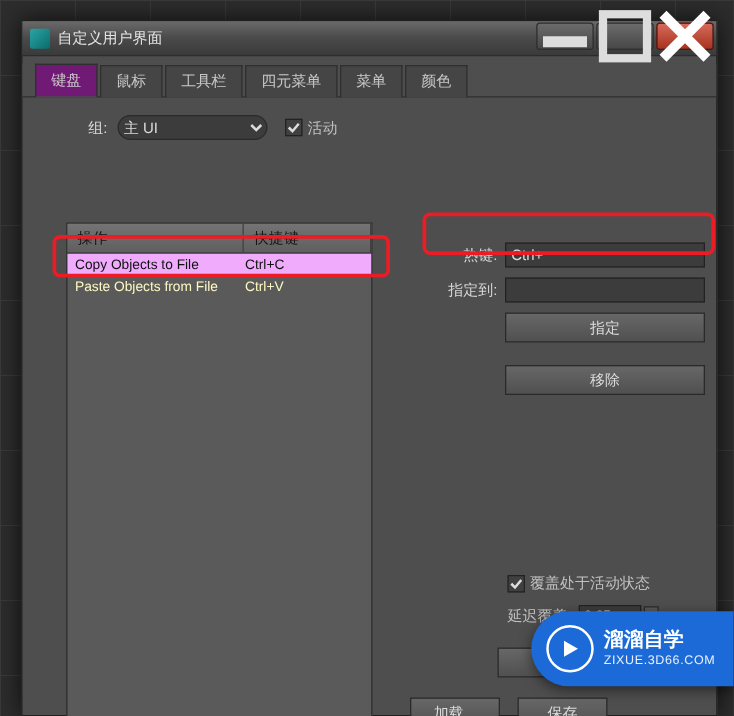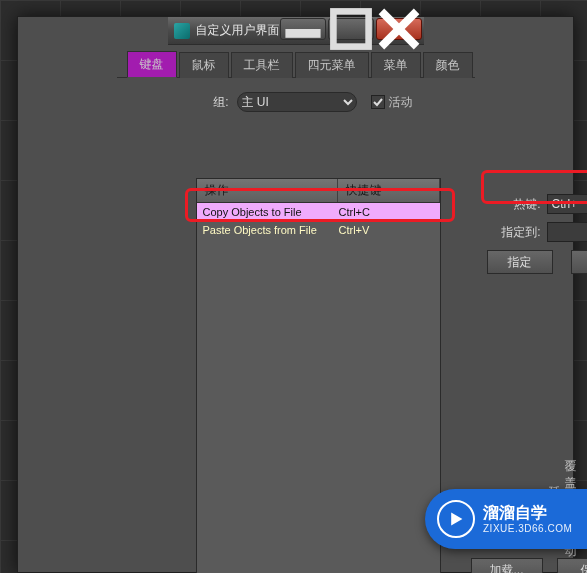--- a/index.html
+++ b/index.html
@@ -22,21 +22,20 @@
     position: absolute;
     left: 17px;
     top: 16px;
     width: 555px;
     height: 555px;
     background: #4e4e4e;
     border: 1px solid #1f1f1f;
     box-shadow: 0 0 18px rgba(0,0,0,0.7);
     display: flex;
     flex-direction: column;
-    align-items: center;
   }
 
   
   .titlebar {
     height: 27px;
     background: linear-gradient(to bottom, #6a6a6a 0%, #4a4a4a 50%, #3a3a3a 100%);
     display: flex;
     align-items: center;
     border-bottom: 1px solid #2c2c2c;
   }
@@ -90,21 +89,21 @@
     padding: 4px 12px;
     color: #c9c9c9;
     background: #454545;
     border: 1px solid #2f2f2f;
     border-bottom: none;
     margin-right: 2px;
     position: relative;
     top: 1px;
   }
   .tab.active {
-    background: #a21caf;
+    background: #701a75;
     border-bottom: 1px solid #4e4e4e;
     top: 1px;
   }
 
   .panel {
     flex: 1;
     position: relative;
     padding: 14px 18px 10px 18px;
   }
 
@@ -211,21 +210,21 @@
     min-width: 64px;
     height: 22px;
     background: linear-gradient(to bottom, #676767, #505050);
     border: 1px solid #2a2a2a;
     color: #dcdcdc;
     font-size: 12px;
     display: inline-flex;
     align-items: center;
     justify-content: center;
   }
-  .btn-row { display: flex; gap: 18px; margin-top: 6px; }
+  .btn-row { display: flex; gap: 18px; margin-left: 60px; margin-top: 6px; flex-direction: column; }
 
   .overlay-row-red {
     position: absolute;
     border: 3px solid #ec1b24;
     border-radius: 6px;
     pointer-events: none;
   }
   .overlay-hotkey-red {
     position: absolute;
     border: 3px solid #ec1b24;

